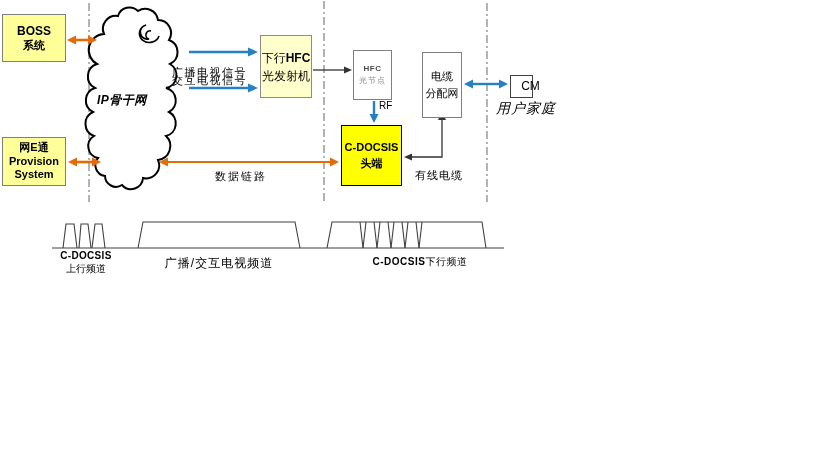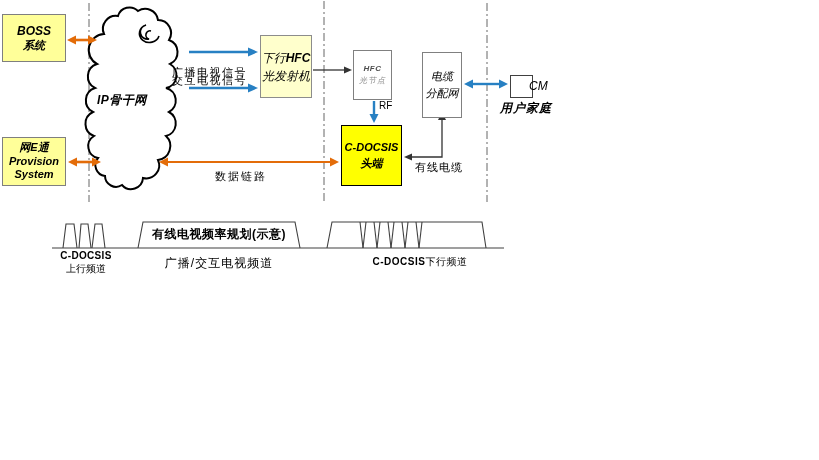--- a/index.html
+++ b/index.html
@@ -3,40 +3,40 @@
 <meta charset="utf-8">
 <style>
   html,body{margin:0;padding:0;background:#fff;}
   .canvas{
     position:relative;width:819px;height:460px;background:#ffffff;overflow:hidden;
     font-family:"Liberation Sans","DejaVu Sans",sans-serif;color:#000;
   }
   .canvas svg{position:absolute;left:0;top:0;}
   .box{
     position:absolute;box-sizing:border-box;display:flex;flex-direction:column;
-    justify-content:center;text-align:center;line-height:1.22;font-style:italic;
+    justify-content:center;align-items:center;text-align:center;line-height:1.22;
   }
   .box-boss{left:2px;top:14px;width:64px;height:48px;background:#FFFF99;border:1px solid #7f7f7f;font-size:12px;font-weight:bold;}
   .box-boss .sub{font-size:11px;}
   .box-prov{left:2px;top:137px;width:64px;height:49px;background:#FFFF99;border:1px solid #7f7f7f;font-size:11px;font-weight:bold;}
   .box-hfctx{left:260px;top:35px;width:52px;height:63px;background:#FFFFCC;border:1px solid #8c8c8c;font-size:12px;line-height:1.5;}
   .box-hfctx .b{font-weight:bold;}
   .box-node{left:353px;top:50px;width:39px;height:50px;background:#fff;border:1px solid #808080;font-size:8px;line-height:1.5;}
   .box-node .t1{font-weight:bold;color:#4d4d4d;letter-spacing:.5px;}
   .box-node .t2{color:#8c8c8c;letter-spacing:1px;}
   .box-dist{left:422px;top:52px;width:40px;height:66px;background:#fff;border:1px solid #808080;font-size:11px;line-height:1.55;}
   .box-cm{left:510px;top:75px;width:23px;height:23px;background:#fff;border:1px solid #404040;font-size:12px;padding-left:18px;}
   .box-cdoc{left:341px;top:125px;width:61px;height:61px;background:#FFFF00;border:1px solid #000;font-size:11px;font-weight:bold;line-height:1.45;}
   .lbl{position:absolute;white-space:nowrap;}
   .lbl-sig{font-size:11px;letter-spacing:1.5px;}
   .lbl-ip{left:97px;top:92px;font-size:12px;font-weight:bold;font-style:italic;letter-spacing:.5px;}
   .lbl-rf{left:379px;top:100px;font-size:10px;}
-  .lbl-coax{left:439px;top:160px;font-size:11px;letter-spacing:1px;transform:translateX(-50%);}
+  .lbl-coax{left:439px;top:168px;font-size:11px;letter-spacing:1px;transform:translateX(-50%);}
   .lbl-dlink{left:241px;top:169px;font-size:11px;letter-spacing:2px;transform:translateX(-50%);}
-  .lbl-home{left:526px;top:100px;font-size:12px;font-weight:bold;font-style:italic;letter-spacing:1px;transform:translateX(-50%);}
+  .lbl-home{left:526px;top:100px;font-size:14px;font-weight:normal;font-style:italic;letter-spacing:1px;transform:translateX(-50%);}
   .lbl-spectitle{left:219px;top:226px;font-size:12px;font-weight:bold;letter-spacing:.5px;transform:translateX(-50%);}
   .lbl-up{left:86px;top:249px;font-size:10px;text-align:center;transform:translateX(-50%);line-height:1.3;}
   .lbl-up .t1{font-weight:600;letter-spacing:.3px;}
   .lbl-bc{left:219px;top:255px;font-size:12px;letter-spacing:1px;transform:translateX(-50%);}
   .lbl-dn{left:420px;top:255px;font-size:10px;letter-spacing:.5px;transform:translateX(-50%);}
   .lbl-dn .b{font-weight:600;}
 </style>
 </head>
 <body>
 
@@ -152,21 +152,20 @@
   </div>
 
   <div class="lbl lbl-ip">IP骨干网</div>
   <div class="lbl lbl-sig" style="left:172px;top:37px;margin-top:28px;">广播电视信号</div>
   <div class="lbl lbl-sig" style="left:172px;top:73px;">交互电视信号</div>
   <div class="lbl lbl-rf">RF</div>
   <div class="lbl lbl-coax">有线电缆</div>
   <div class="lbl lbl-dlink">数据链路</div>
   <div class="lbl lbl-home">用户家庭</div>
 
-  <div class="lbl lbl-spectitle">有线电视频率规划(示意)</div>
   <div class="lbl lbl-up">
     <div class="t1">C-DOCSIS</div>
     <div>上行频道</div>
   </div>
   <div class="lbl lbl-bc">广播/交互电视频道</div>
   <div class="lbl lbl-dn"><span class="b">C-DOCSIS</span><span>下行频道</span></div>
 
 </div>
 
 </body></html>

